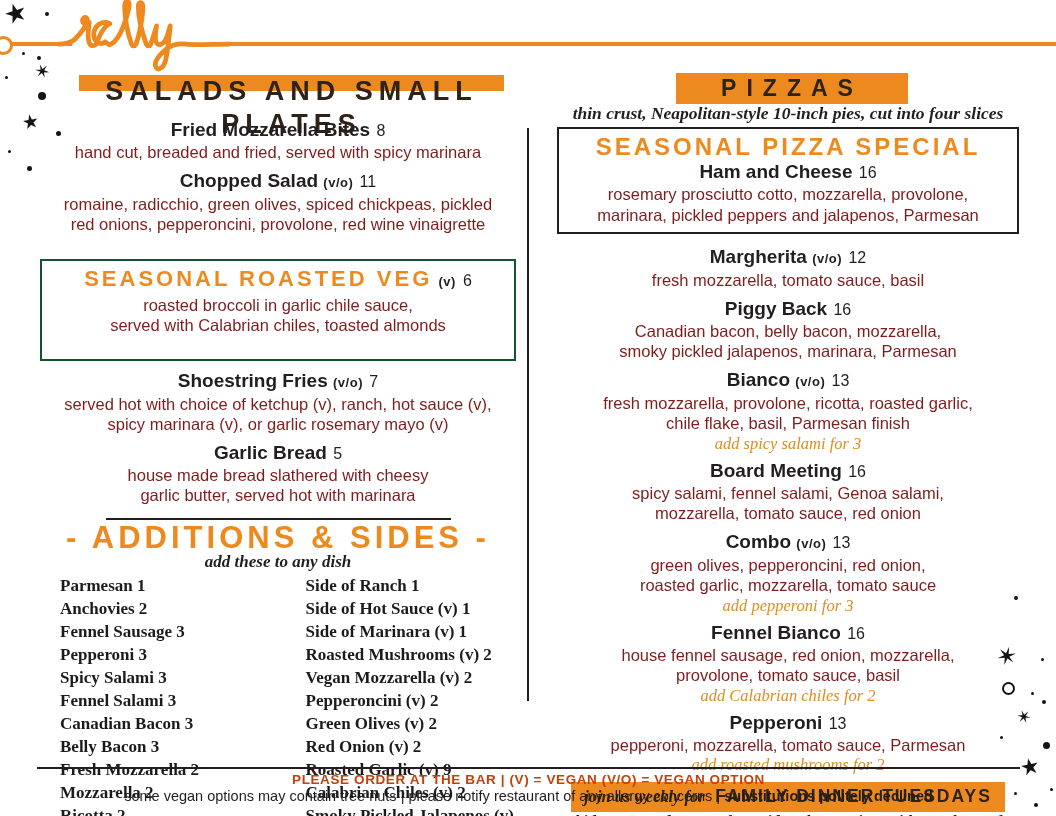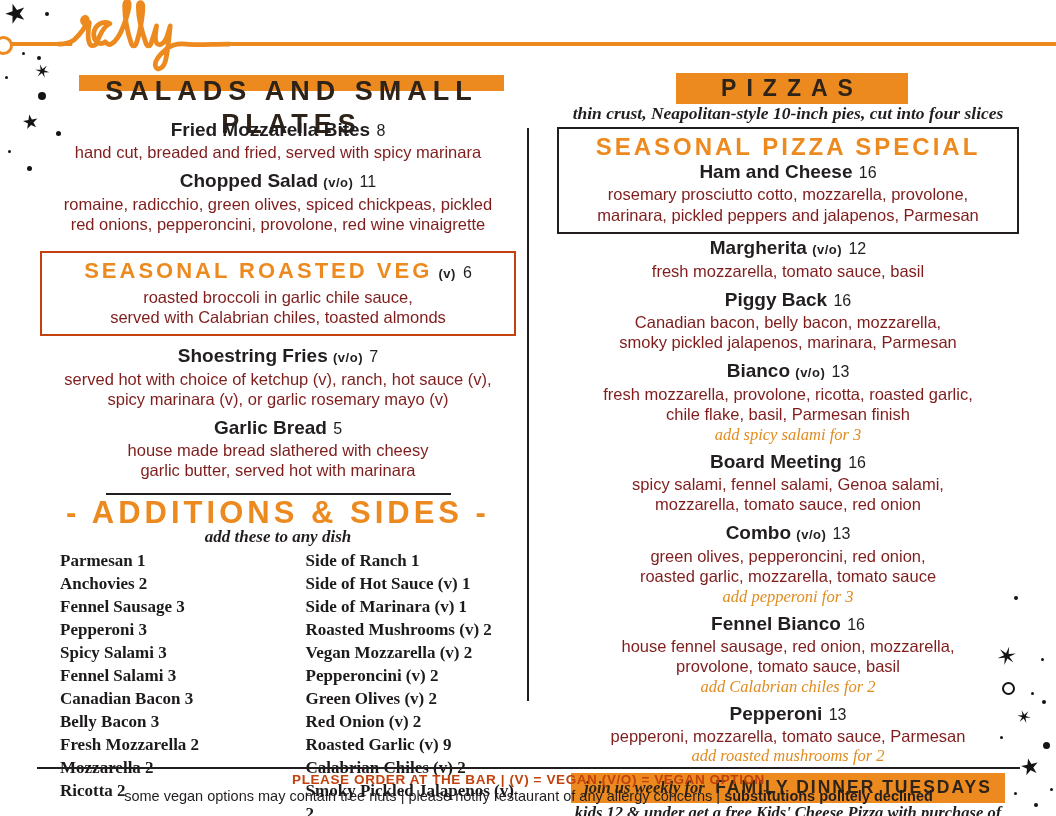--- a/index.html
+++ b/index.html
@@ -20,21 +20,21 @@
   .col{position:absolute;text-align:center;}
   .colL{left:40px;top:112px;width:476px;}
   .colR{left:557px;top:104px;width:462px;}
 
   .mi{margin-top:7px;}
   .mi-name{font-size:19px;font-weight:bold;line-height:22px;color:#221e1f;}
   .mk{font-size:13px;font-weight:bold;letter-spacing:0.5px;}
   .pr{font-size:16px;font-weight:normal;margin-left:1px;}
   .mi-desc{font-size:16.5px;line-height:20.5px;color:#7f1d1d;}
 
-  .sbox{border:2px solid #c2410c;margin-top:16px;padding:4px 6px 6px 6px;}
+  .sbox{border:2px solid #14532d;margin-top:24px;padding:4px 6px 23px 6px;}
   .sbox-title{font-size:22px;line-height:27px;font-weight:bold;}
   .ot{color:#ed8a1f;letter-spacing:3px;}
   .note{font-family:"Liberation Serif",serif;font-style:italic;color:#e08c1f;font-size:16.5px;line-height:19px;}
 
   .rule{width:345px;margin:12px auto 0 auto;border-top:2.5px solid #221e1f;}
   .add-title{margin-top:4px;font-size:31px;font-weight:bold;color:#ed8a1f;letter-spacing:4px;line-height:28px;}
   .add-sub{font-family:"Liberation Serif",serif;font-style:italic;font-weight:bold;font-size:17px;line-height:19px;color:#221e1f;}
   .add-cols{display:flex;text-align:left;margin-top:3px;padding-left:20px;}
   .add-col{list-style:none;margin:0;padding:0;}
   .add-col.c1{width:258px;}
@@ -223,21 +223,21 @@
     <div class="pzbox">
       <div class="pzbox-title">SEASONAL PIZZA SPECIAL</div>
       <div class="mi-name">
         <span>Ham and Cheese</span>
         <span class="pr">16</span>
       </div>
       <div class="mi-desc">rosemary prosciutto cotto, mozzarella, provolone,</div>
       <div class="mi-desc">marinara, pickled peppers and jalapenos, Parmesan</div>
     </div>
 
-    <div class="mi" style="margin-top:3px;">
+    <div class="mi" style="margin-top:12px;">
       <div class="mi-name">
         <span>Margherita</span>
         <span class="mk">(v/o)</span>
         <span class="pr">12</span>
       </div>
       <div class="mi-desc">fresh mozzarella, tomato sauce, basil</div>
     </div>
 
     <div class="mi">
       <div class="mi-name">

